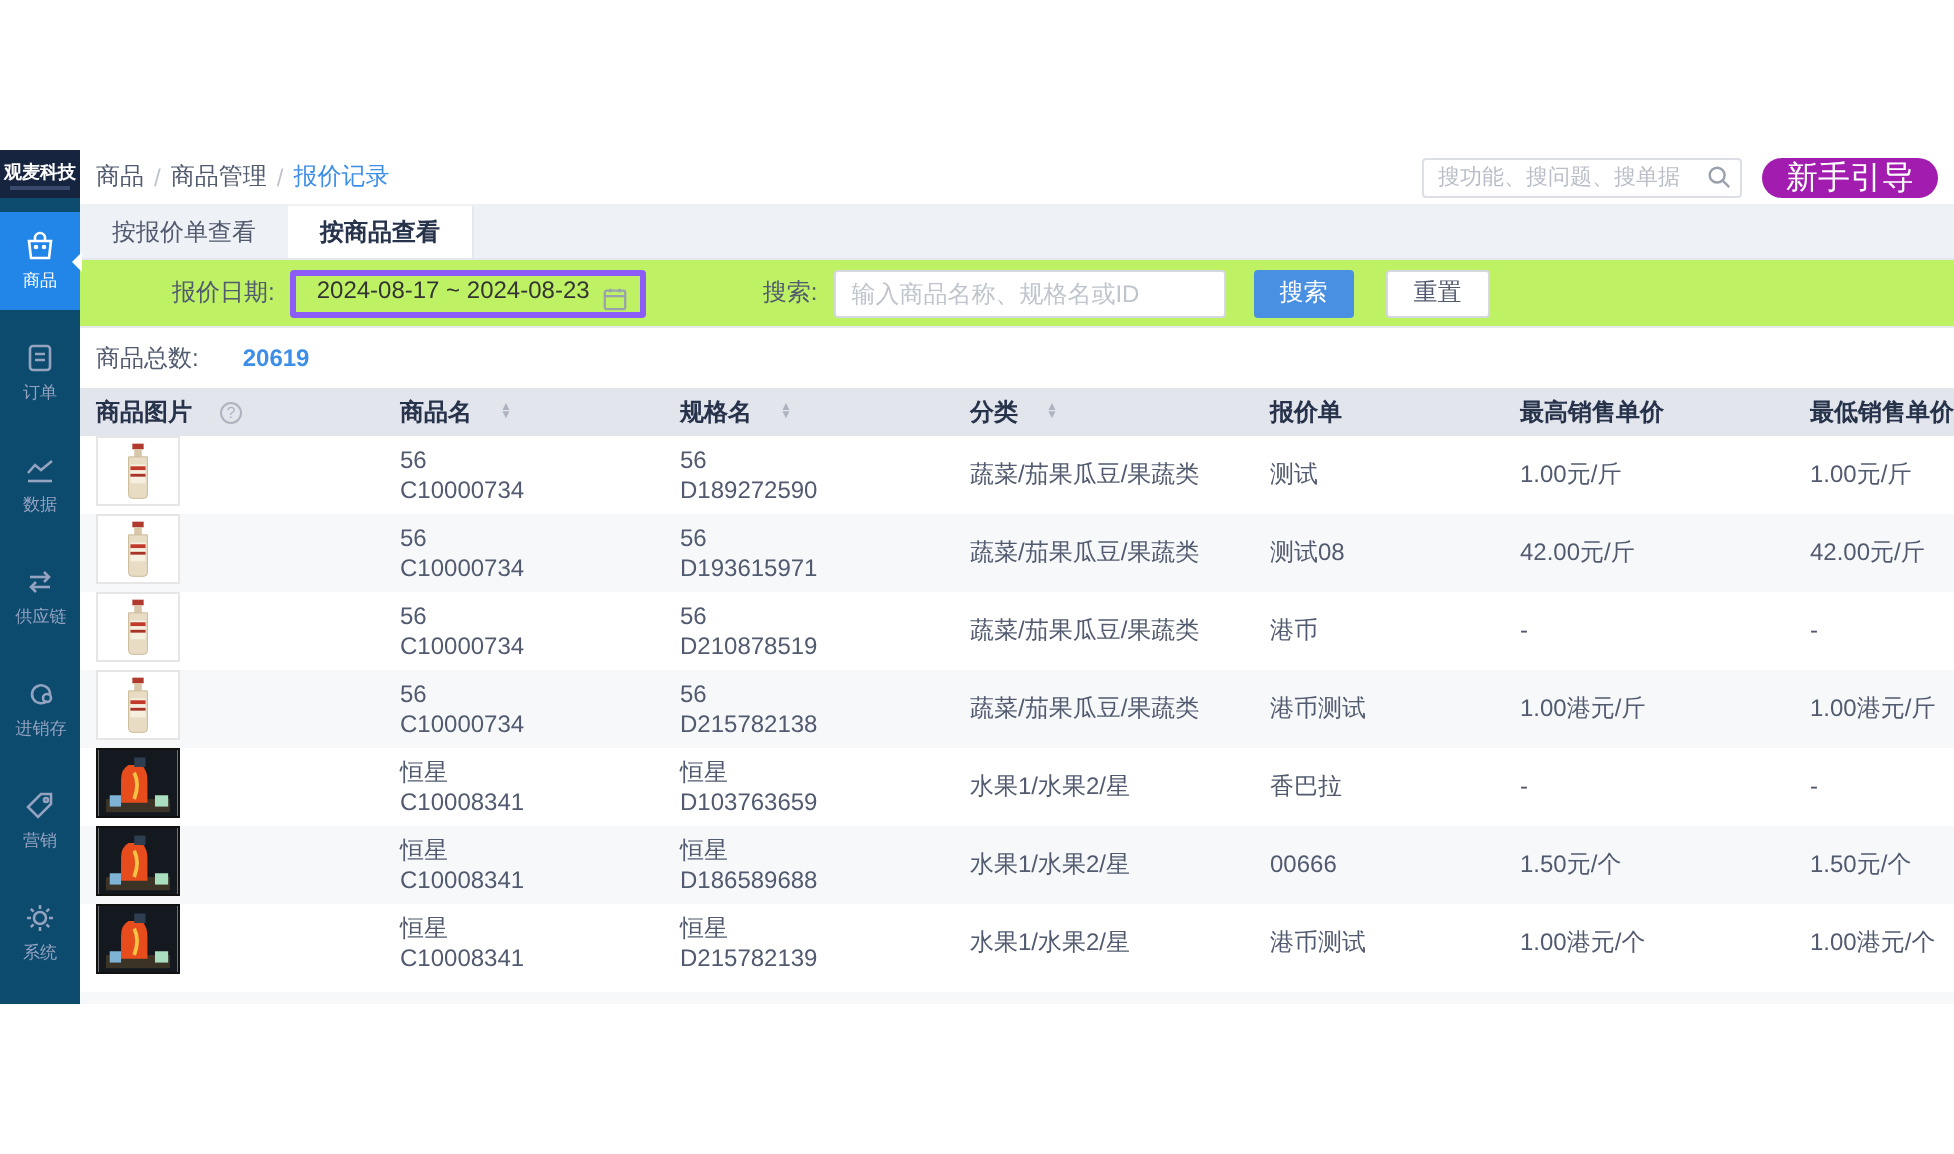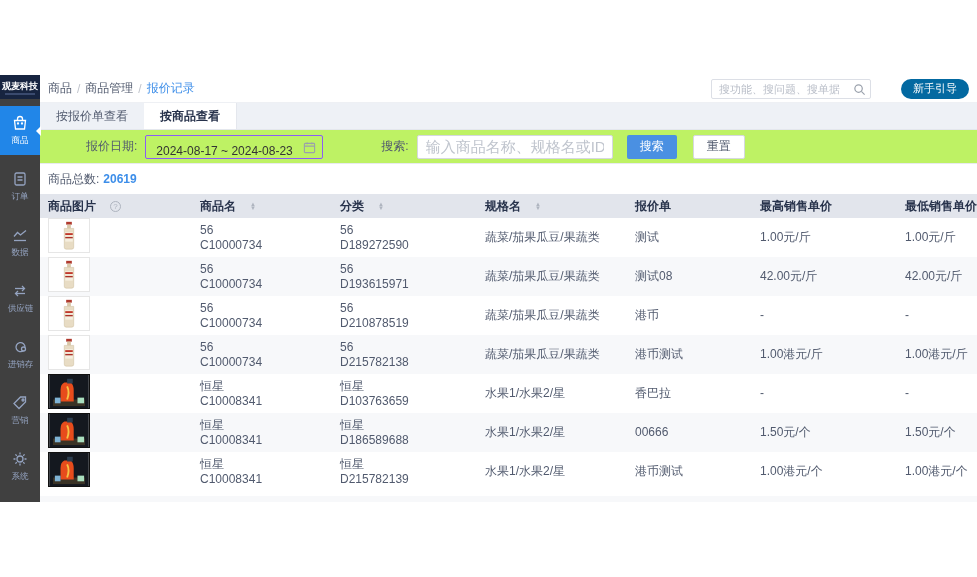--- a/index.html
+++ b/index.html
@@ -1,21 +1,21 @@
 <!DOCTYPE html>
 <html><head>
 <meta charset="utf-8">
 <style>
   * { margin:0; padding:0; box-sizing:border-box; }
   body { font-family:"Liberation Sans","DejaVu Sans",sans-serif; background:#fff; }
   .screen { position:relative; width:977px; height:577px; background:#fff; overflow:hidden; }
   .app { position:absolute; top:75px; left:0; width:977px; height:427px; display:flex; }
 
   
-  .sidebar { width:40px; background:#404040; display:flex; flex-direction:column; flex-shrink:0; }
+  .sidebar { width:40px; background:#0c4a6e; display:flex; flex-direction:column; flex-shrink:0; }
   .logo { background:#172440; color:#fff; font-size:9px; font-weight:bold; text-align:center; padding:6px 1px 4px; letter-spacing:0; line-height:10px; }
   .logo .sub { display:block; height:2px; margin:2px 4px 0; background:#3a4a6e; }
   .side-item { position:relative; display:flex; flex-direction:column; align-items:center; justify-content:center; height:49px; margin-top:7px; color:#94a3c0; cursor:pointer; }
   .side-item .ico { width:18px; height:18px; }
   .side-item .lbl { font-size:9px; margin-top:2px; transform:scale(.95); white-space:nowrap; }
   .side-item.active { background:#2186e8; color:#fff; }
   .side-item.active::after { content:""; position:absolute; right:-1px; top:50%; transform:translateY(-50%); border:5px solid transparent; border-right-color:#fff; }
   .ico svg { width:100%; height:100%; display:block; }
 
   
@@ -23,39 +23,39 @@
 
   .topbar { height:28px; display:flex; align-items:center; justify-content:space-between; padding:0 8px; border-bottom:1px solid #eef0f4; }
   .crumbs { display:flex; align-items:center; font-size:12px; color:#515a6e; gap:5px; }
   .crumbs .sep { color:#c0c4cc; }
   .crumbs .cur { color:#3d8ee9; }
   .top-right { display:flex; align-items:center; gap:10px; }
   .global-search { position:relative; width:160px; }
   .global-search input { width:100%; height:20px; border:1px solid #dcdfe6; border-radius:2px; font-size:11px; padding:0 22px 0 7px; color:#333; outline:none; font-family:inherit; }
   .global-search input::placeholder { color:#b9bec8; }
   .global-search .mag { position:absolute; right:5px; top:3px; width:13px; height:13px; }
-  .guide-btn { background:#0369a1; color:#fff; font-size:11px; border:none; border-radius:11px; height:20px; padding:0 12px; cursor:pointer; font-family:inherit;margin-left:20px; }
+  .guide-btn { background:#a21caf; color:#fff; font-size:16px; border:none; border-radius:11px; height:20px; padding:0 12px; cursor:pointer; font-family:inherit; }
 
   .tabbar { height:27px; background:#eef1f6; display:flex; align-items:stretch; border-bottom:1px solid #e4e7ed; padding-left:0; }
   .tab { display:flex; align-items:center; padding:0 16px; font-size:12px; color:#515a6e; cursor:pointer; }
   .tab.active { background:#fff; color:#27324b; font-weight:bold; border-right:1px solid #e4e7ed; }
 
   .filters { height:33px; display:flex; align-items:center; padding:0 8px; gap:8px; background:#bef264; }
   .f-label { font-size:12px; color:#515a6e; }
   .f-label.first { margin-left:38px; }
-  .date-input { position:relative; width:178px; height:24px; border:1px solid #8b5cf6; border-radius:2px; display:flex; align-items:flex-end; padding:0 24px 0 10px; font-size:12px; color:#333; cursor:pointer; }
+  .date-input { position:relative; width:178px; height:24px; border:3px solid #8b5cf6; border-radius:2px; display:flex; align-items:flex-start; padding:0 24px 0 10px; font-size:12px; color:#333; cursor:pointer; }
   .date-input .cal { position:absolute; right:6px; top:5px; width:13px; height:13px; }
   .gap { width:42px; }
-  .kw-input { width:196px; height:24px; border:1px solid #d5d8de; border-radius:2px; font-size:15px; padding:0 8px; color:#333; outline:none; font-family:inherit; }
+  .kw-input { width:196px; height:24px; border:1px solid #d5d8de; border-radius:2px; font-size:12px; padding:0 8px; color:#333; outline:none; font-family:inherit; }
   .kw-input::placeholder { color:#bfc4cd; }
   .btn-primary { background:#4a90e2; color:#fff; border:none; border-radius:2px; height:24px; padding:0 13px; font-size:12px; cursor:pointer; margin-left:6px; font-family:inherit; }
   .btn-plain { background:#fff; color:#515a6e; border:1px solid #d5d8de; border-radius:2px; height:24px; padding:0 13px; font-size:12px; cursor:pointer; margin-left:8px; font-family:inherit; }
 
   .divider { height:1px; background:#e8eaef; }
-  .summary { height:30px; display:flex; align-items:center; padding:0 8px; font-size:12px; color:#515a6e; gap:4px; }
+  .summary { height:30px; display:flex; align-items:center; padding:0 8px; font-size:12px; color:#515a6e; gap:22px; }
   .summary .num { color:#3d8ee9; font-weight:bold; }
 
   
   .grid { display:grid; grid-template-columns:152px 140px 145px 150px 125px 145px 1fr; align-items:center; }
   .thead { background:#e2e5ec; height:24px; font-size:12px; color:#27324b; font-weight:bold; }
   .th { display:flex; align-items:center; gap:14px; padding-left:8px; }
   .sort { display:flex; flex-direction:column; line-height:4px; font-size:6px; color:#aeb4bf; }
   .qmark { width:11px; height:11px; border:1px solid #aeb4bf; border-radius:50%; color:#aeb4bf; font-size:8px; line-height:10px; text-align:center; font-weight:normal; }
 
   .tbody { flex:1; overflow:hidden; }
@@ -207,28 +207,28 @@
           <span class="qmark">?</span>
         </div>
         <div class="th">
           <span>商品名</span>
           <span class="sort">
               <span>▲</span>
               <span>▼</span>
             </span>
         </div>
         <div class="th">
-          <span>分类</span>
+          <span>规格名</span>
           <span class="sort">
               <span>▲</span>
               <span>▼</span>
             </span>
         </div>
         <div class="th">
-          <span>规格名</span>
+          <span>分类</span>
           <span class="sort">
               <span>▲</span>
               <span>▼</span>
             </span>
         </div>
         <div class="th">
           <span>报价单</span>
         </div>
         <div class="th">
           <span>最高销售单价</span>

